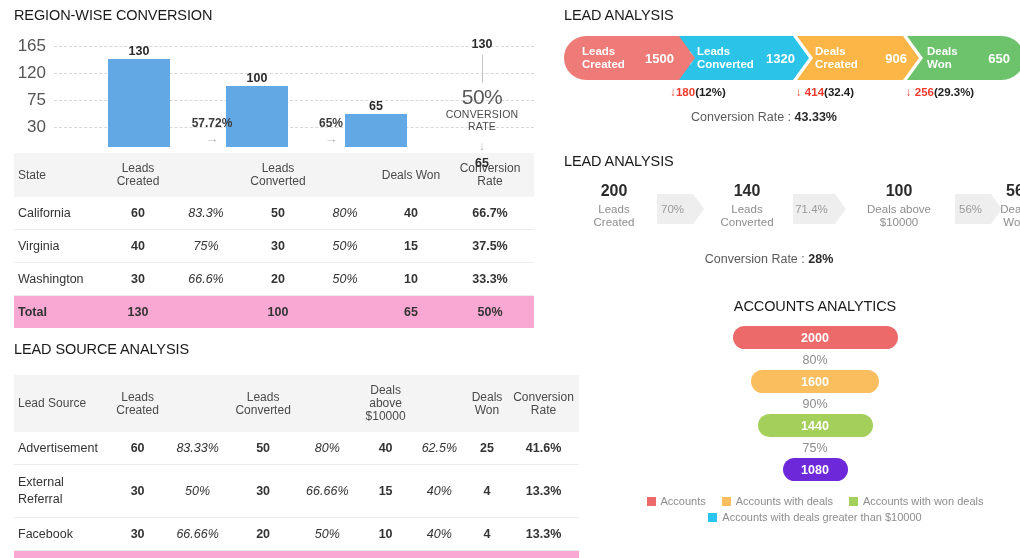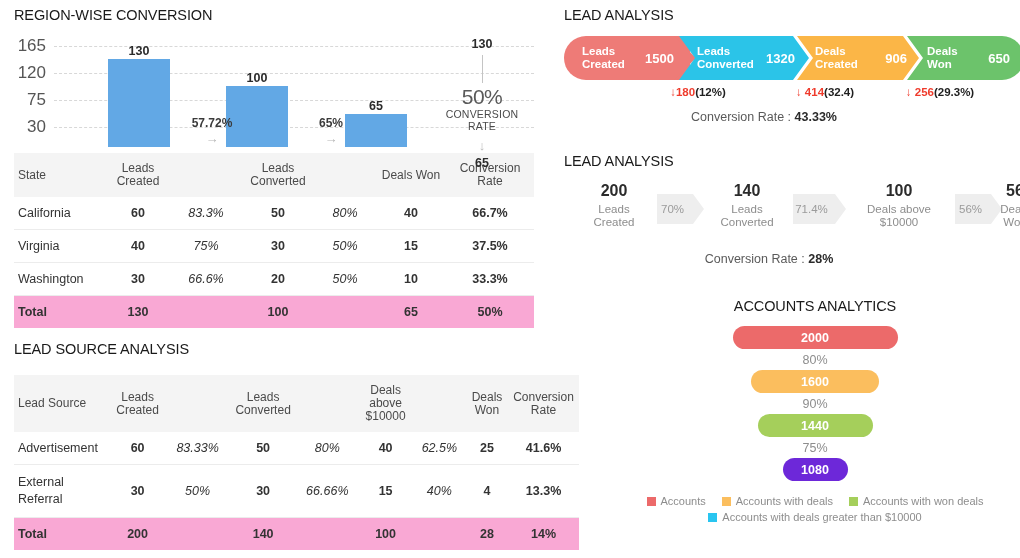--- a/index.html
+++ b/index.html
@@ -272,20 +272,31 @@
 Referral</td>
           <td class="num">30</td>
           <td class="pct">50%</td>
           <td class="num">30</td>
           <td class="pct">66.66%</td>
           <td class="num">15</td>
           <td class="pct">40%</td>
           <td class="num">4</td>
           <td class="rate">13.3%</td>
         </tr>
+        <tr>
+          <td class="name">Facebook</td>
+          <td class="num">30</td>
+          <td class="pct">66.66%</td>
+          <td class="num">20</td>
+          <td class="pct">50%</td>
+          <td class="num">10</td>
+          <td class="pct">40%</td>
+          <td class="num">4</td>
+          <td class="rate">13.3%</td>
+        </tr>
         <tr class="total">
           <td class="name">Total</td>
           <td class="num">200</td>
           <td class="pct"></td>
           <td class="num">140</td>
           <td class="pct"></td>
           <td class="num">100</td>
           <td class="pct"></td>
           <td class="num">28</td>
           <td class="rate">14%</td>

